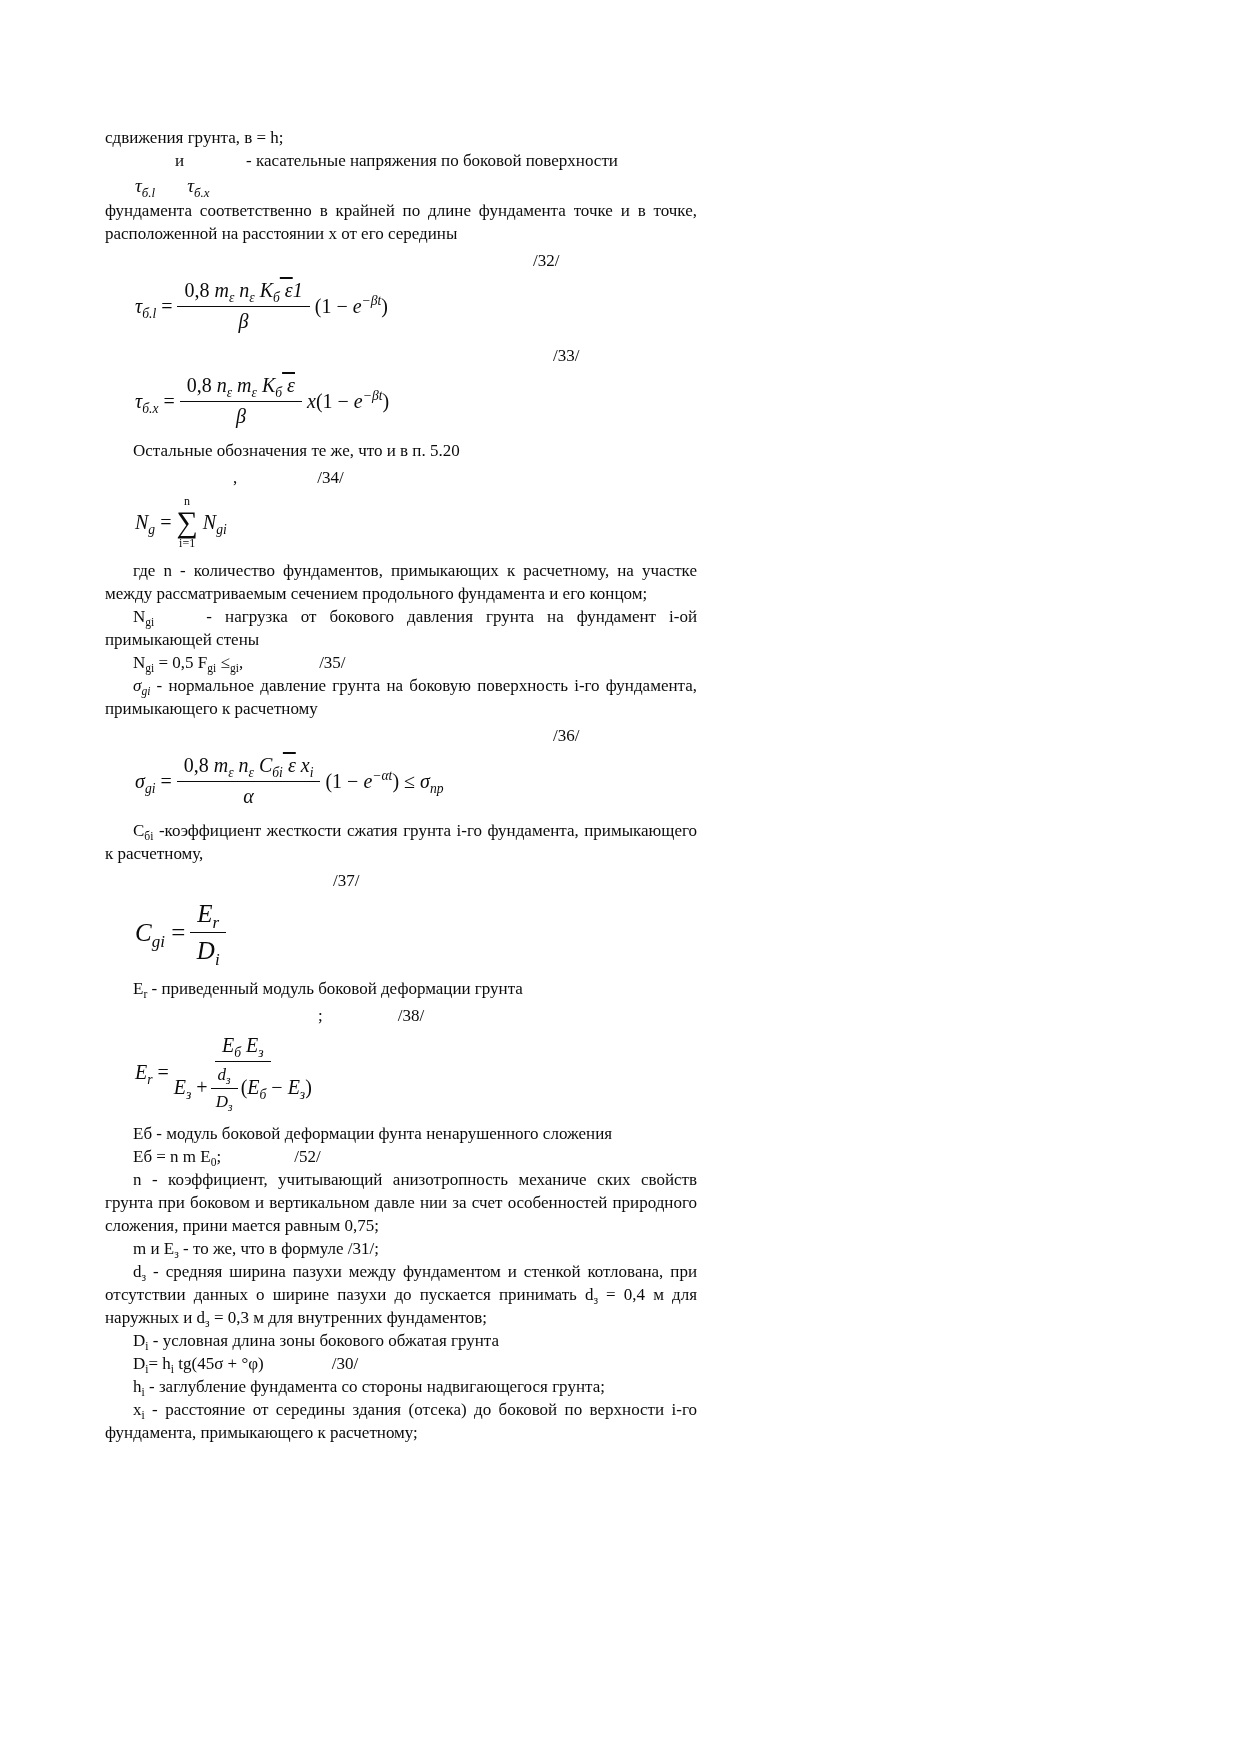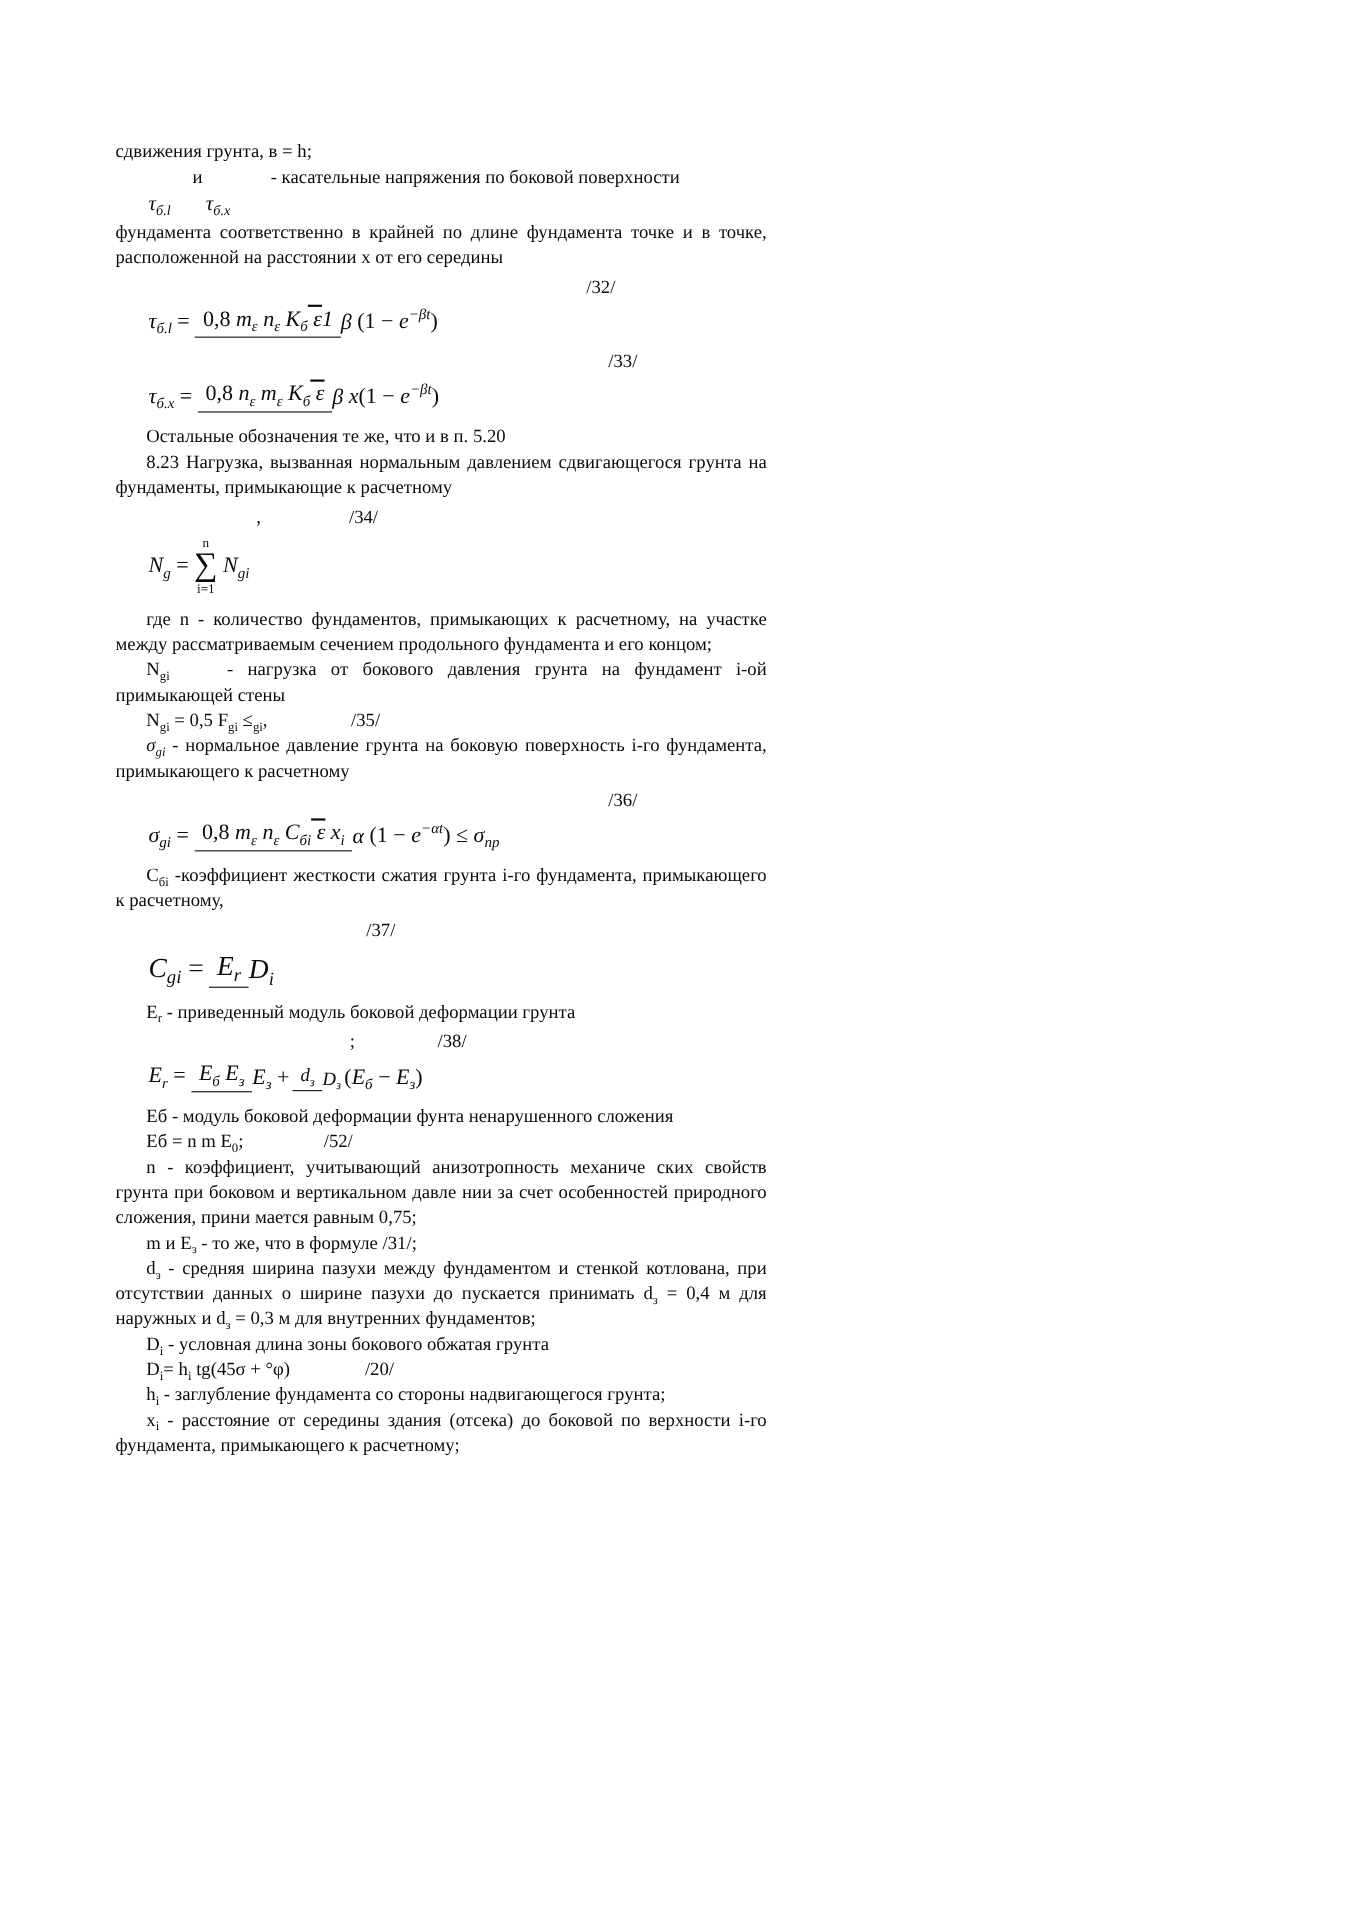--- a/index.html
+++ b/index.html
@@ -14,21 +14,21 @@
   .flush{text-indent:0;}
   sub{font-size:68%;line-height:0;}
   sup{font-size:68%;line-height:0;}
   .it{font-style:italic;text-align:center;}
   .ov{text-decoration:overline;}
   .flabel{line-height:23px;margin:4px 0 2px;}
   .line-i{padding-left:70px;line-height:23px;}
   .tau-line{padding-left:30px;font-size:19px;line-height:27px;}
   .formula{display:flex;align-items:center;font-size:20px;padding-left:30px;margin:6px 0 10px;line-height:1.25;}
   .formula.big{font-size:25px;}
-  .frac{display:inline-flex;flex-direction:row;align-items:center;margin:0 5px;}
+  .frac{display:inline-flex;flex-direction:column;align-items:center;margin:0 5px;}
   .frac>.num{padding:0 7px 3px;border-bottom:1.4px solid #0b0b0b;white-space:nowrap;}
   .frac>.den{padding-top:2px;white-space:nowrap;}
   .den-row{display:inline-flex;align-items:center;}
   .frac.inner{font-size:85%;margin:0 3px;}
   .sum{display:inline-flex;flex-direction:column;align-items:center;line-height:1;margin:0 5px;}
   .sum .lim{font-size:12px;}
   .sum .sym{font-size:30px;line-height:1;}
   .fl-sp{display:inline-block;}
 </style>
 </head>
@@ -61,21 +61,20 @@
     <span><span class="it">τ<sub>б.x</sub></span><span> = </span></span>
     <span class="frac">
       <span class="num"><span>0,8 </span><span class="it">n<sub>ε</sub></span><span class="it"> m<sub>ε</sub></span><span class="it"> K<sub>б</sub></span><span class="it ov"> ε</span></span>
       <span class="den"><span class="it">β</span></span>
     </span>
     <span><span class="it">x</span><span>(1 − </span><span class="it">e<sup>−βt</sup></span><span>)</span></span>
   </div>
 
   <p class="para">Остальные обозначения те же, что и в п. 5.20</p>
 
-  <p class="para">8.23 Нагрузка, вызванная нормальным давлением сдвигающегося грунта на фундаменты, примыкающие к расчетному</p>
 
   <div class="flabel" style="padding-left:128px"><span>,</span><span class="fl-sp" style="margin-left:80px">/34/</span></div>
 
   <div class="formula">
     <span><span class="it">N<sub>g</sub></span><span> = </span></span>
     <span class="sum">
       <span class="lim">n</span>
       <span class="sym">∑</span>
       <span class="lim">i=1</span>
     </span>
@@ -138,19 +137,19 @@
   <p class="para"><span><span>Еб = n m </span><span>E<sub>0</sub></span><span>;</span></span><span class="fl-sp" style="margin-left:45px">/52/</span></p>
 
   <p class="para">n - коэффициент, учитывающий анизотропность механиче ских свойств грунта при боковом и вертикальном давле нии за счет особенностей природного сложения, прини мается равным 0,75;</p>
 
   <p class="para"><span>m и E<sub>з</sub></span><span> - то же, что в формуле /31/;</span></p>
 
   <p class="para"><span>d<sub>з</sub></span><span> - средняя ширина пазухи между фундаментом и стенкой котлована, при отсутствии данных о ширине пазухи до пускается принимать d</span><span><sub>з</sub></span><span> = 0,4 м для наружных и d</span><span><sub>з</sub></span><span> = 0,3 м  для внутренних фундаментов;</span></p>
 
   <p class="para"><span>D<sub>i</sub></span><span> - условная длина зоны бокового обжатая грунта</span></p>
 
-  <p class="para"><span><span>D<sub>i</sub></span><span>= h<sub>i</sub></span><span> tg(45σ + °φ</span><span>)</span></span><span class="fl-sp" style="margin-left:40px">/20/</span></p>
+  <p class="para"><span><span>D<sub>i</sub></span><span>= h<sub>i</sub></span><span> tg(45σ + °φ</span><span>)</span></span><span class="fl-sp" style="margin-left:40px">/30/</span></p>
 
   <p class="para"><span>h<sub>i</sub></span><span> - заглубление фундамента со стороны надвигающегося  грунта;</span></p>
 
   <p class="para"><span>x<sub>i</sub></span><span> - расстояние от середины здания (отсека) до боковой по верхности i-го фундамента, примыкающего к расчетному;</span></p>
 
 </div>
 
 </body></html>

